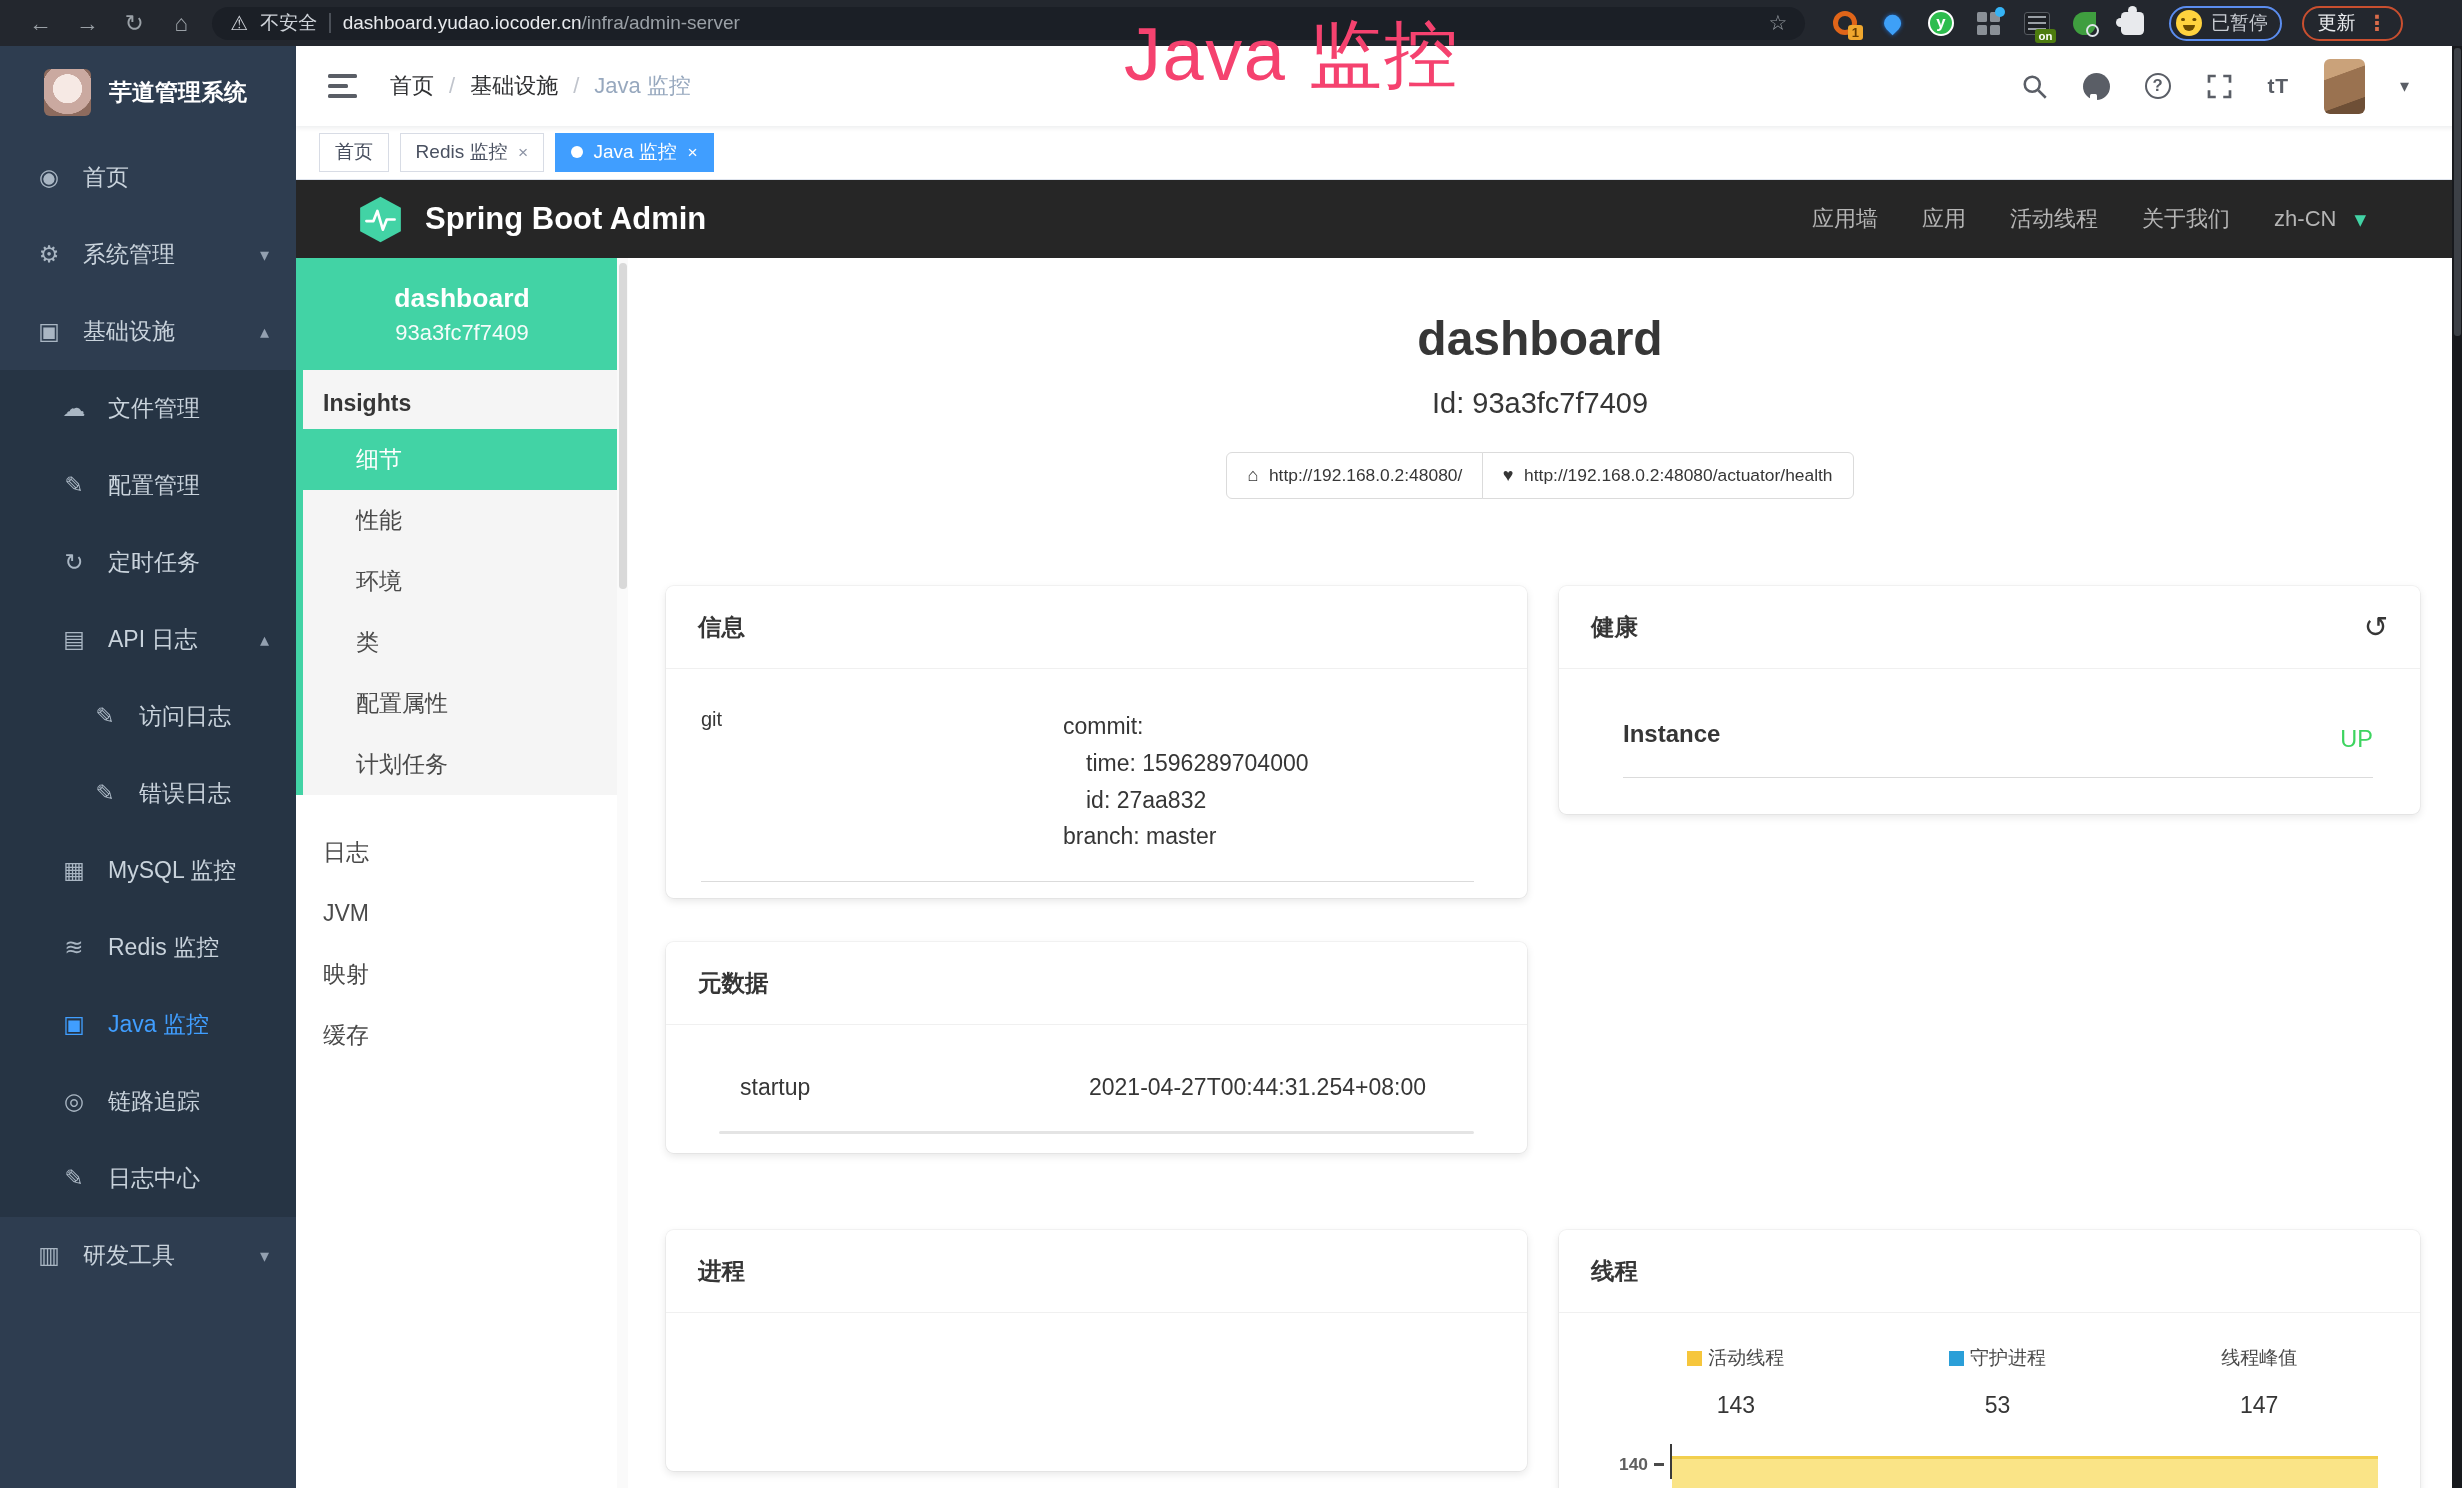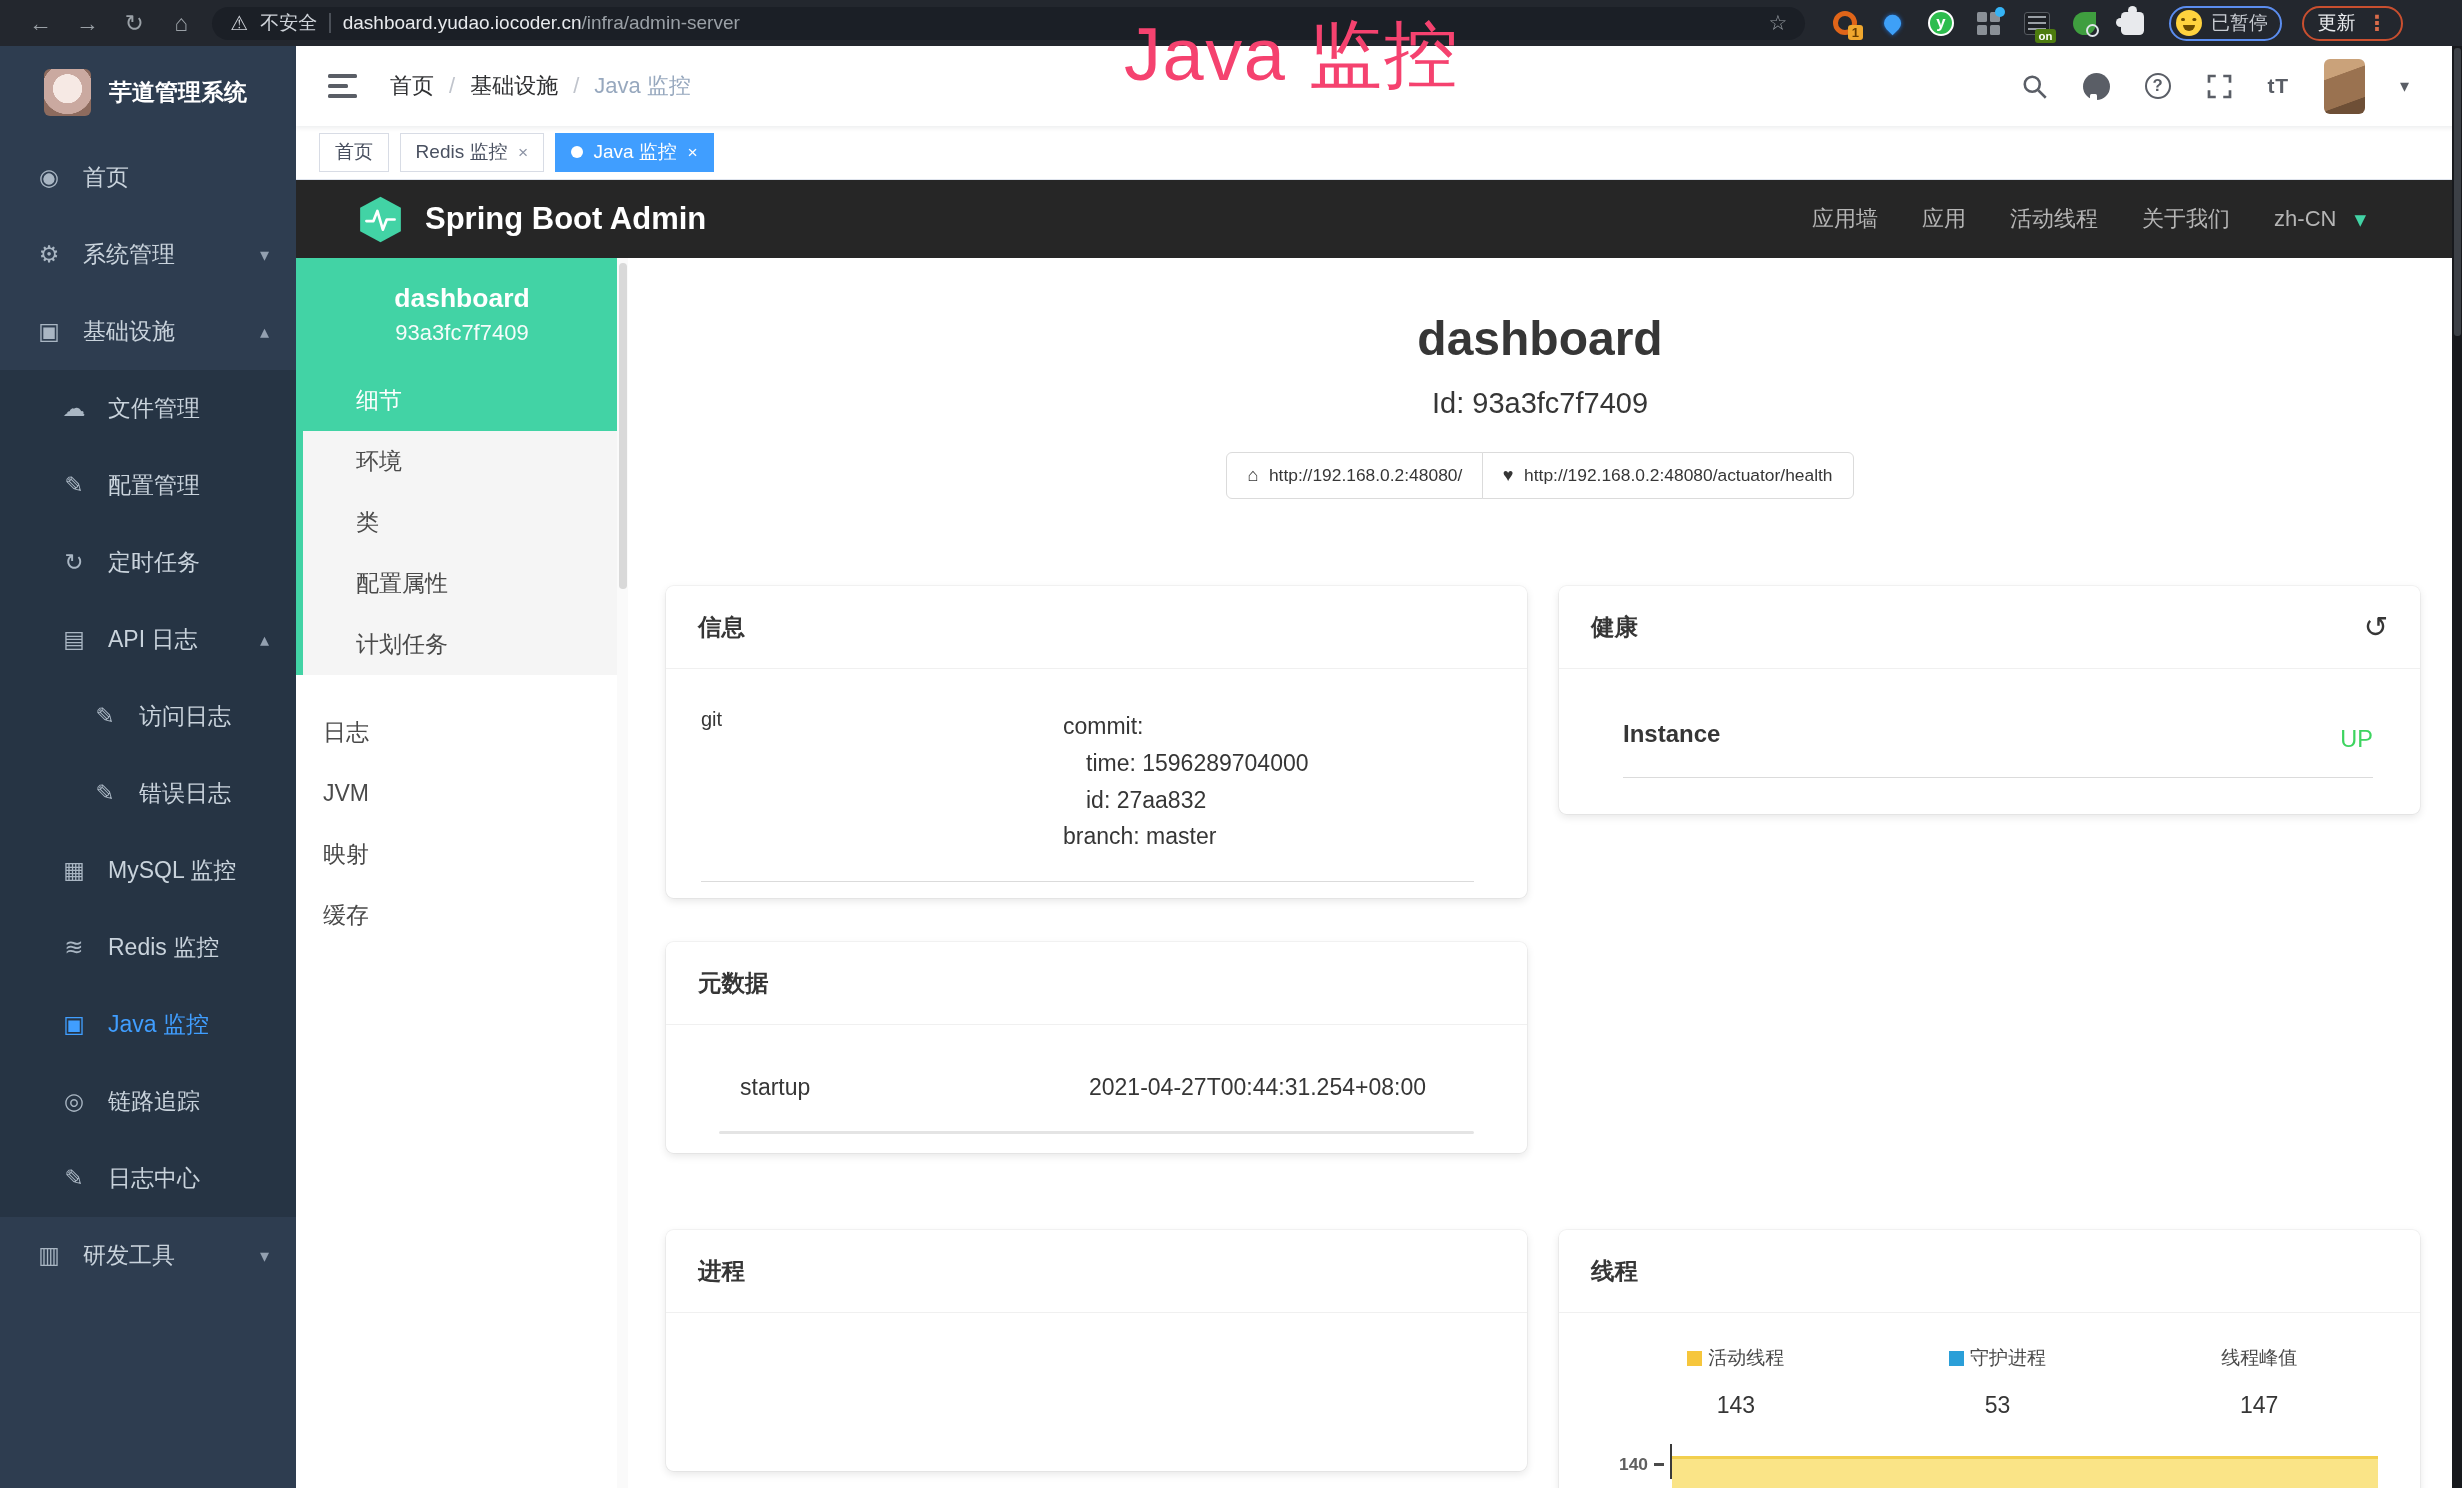--- a/index.html
+++ b/index.html
@@ -387,21 +387,23 @@
     <span class="teal-caret">▾</span>
   </span>
 </div>
 
 <div class="sba-side">
   <div class="side-head">
     <span class="nm">dashboard</span>
     <span class="iid">93a3fc7f7409</span>
   </div>
   <div class="ins">
+    <div class="ins-label">Insights</div>
     <div class="ins-item active">细节</div>
+    <div class="ins-item">性能</div>
     <div class="ins-item">环境</div>
     <div class="ins-item">类</div>
     <div class="ins-item">配置属性</div>
     <div class="ins-item">计划任务</div>
   </div>
   <div class="plain">
     <div class="plain-item">日志</div>
     <div class="plain-item">JVM</div>
     <div class="plain-item">映射</div>
     <div class="plain-item">缓存</div>

